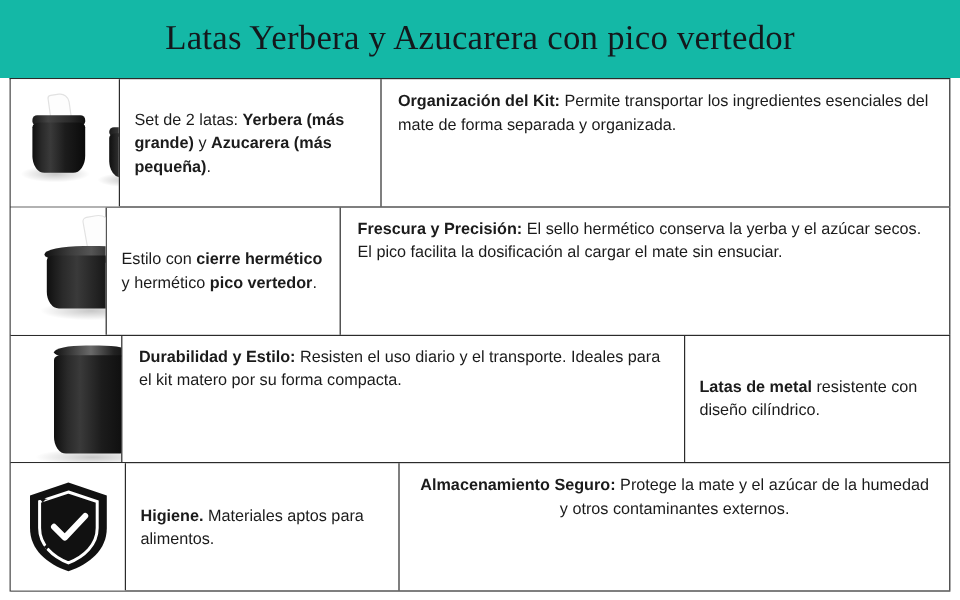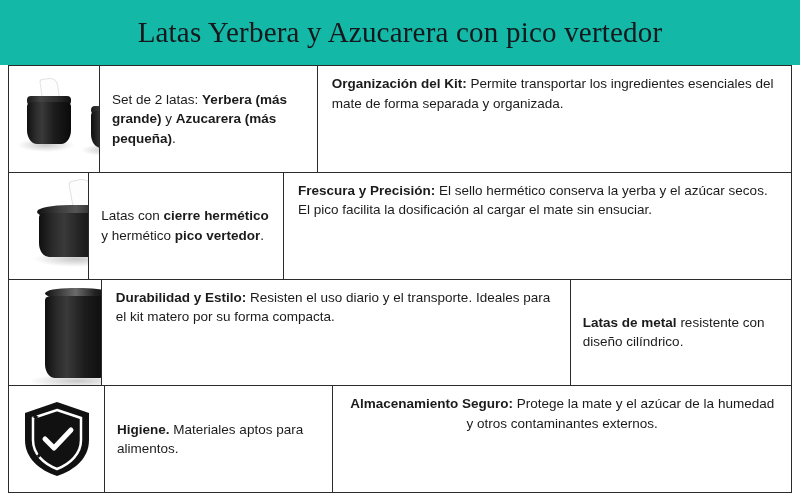--- a/index.html
+++ b/index.html
@@ -182,21 +182,21 @@
       <div class="cell cell-img">
         <div class="prod-wrap">
           <div class="shadow-ell" style="left:24px; top:78px; width:86px; height:16px;"></div>
           <div class="spout" style="left:62px; top:6px; width:22px; height:34px; transform:rotate(-10deg); border-radius:4px 12px 2px 2px;"></div>
           <div class="can-lid" style="left:28px; top:32px; width:78px; height:14px; border-radius:50%/60%; background:linear-gradient(90deg,#111 0%,#3d3d3d 28%,#555 50%,#1e1e1e 80%,#0b0b0b 100%);"></div>
           <div class="can" style="left:30px; top:40px; width:74px; height:44px;"></div>
         </div>
       </div>
       <div class="cell cell-short">
         <div class="txt">
-          <span>Latas con </span><b>cierre hermético</b><span> y hermético </span><b>pico vertedor</b><span>.</span>
+          <span>Estilo con </span><b>cierre hermético</b><span> y hermético </span><b>pico vertedor</b><span>.</span>
         </div>
       </div>
       <div class="cell cell-long">
         <div class="txt">
           <b>Frescura y Precisión:</b><span> El sello hermético conserva la yerba y el azúcar secos. El pico facilita la dosificación al cargar el mate sin ensuciar.</span>
         </div>
       </div>
     </div>
 
     <div class="row">

